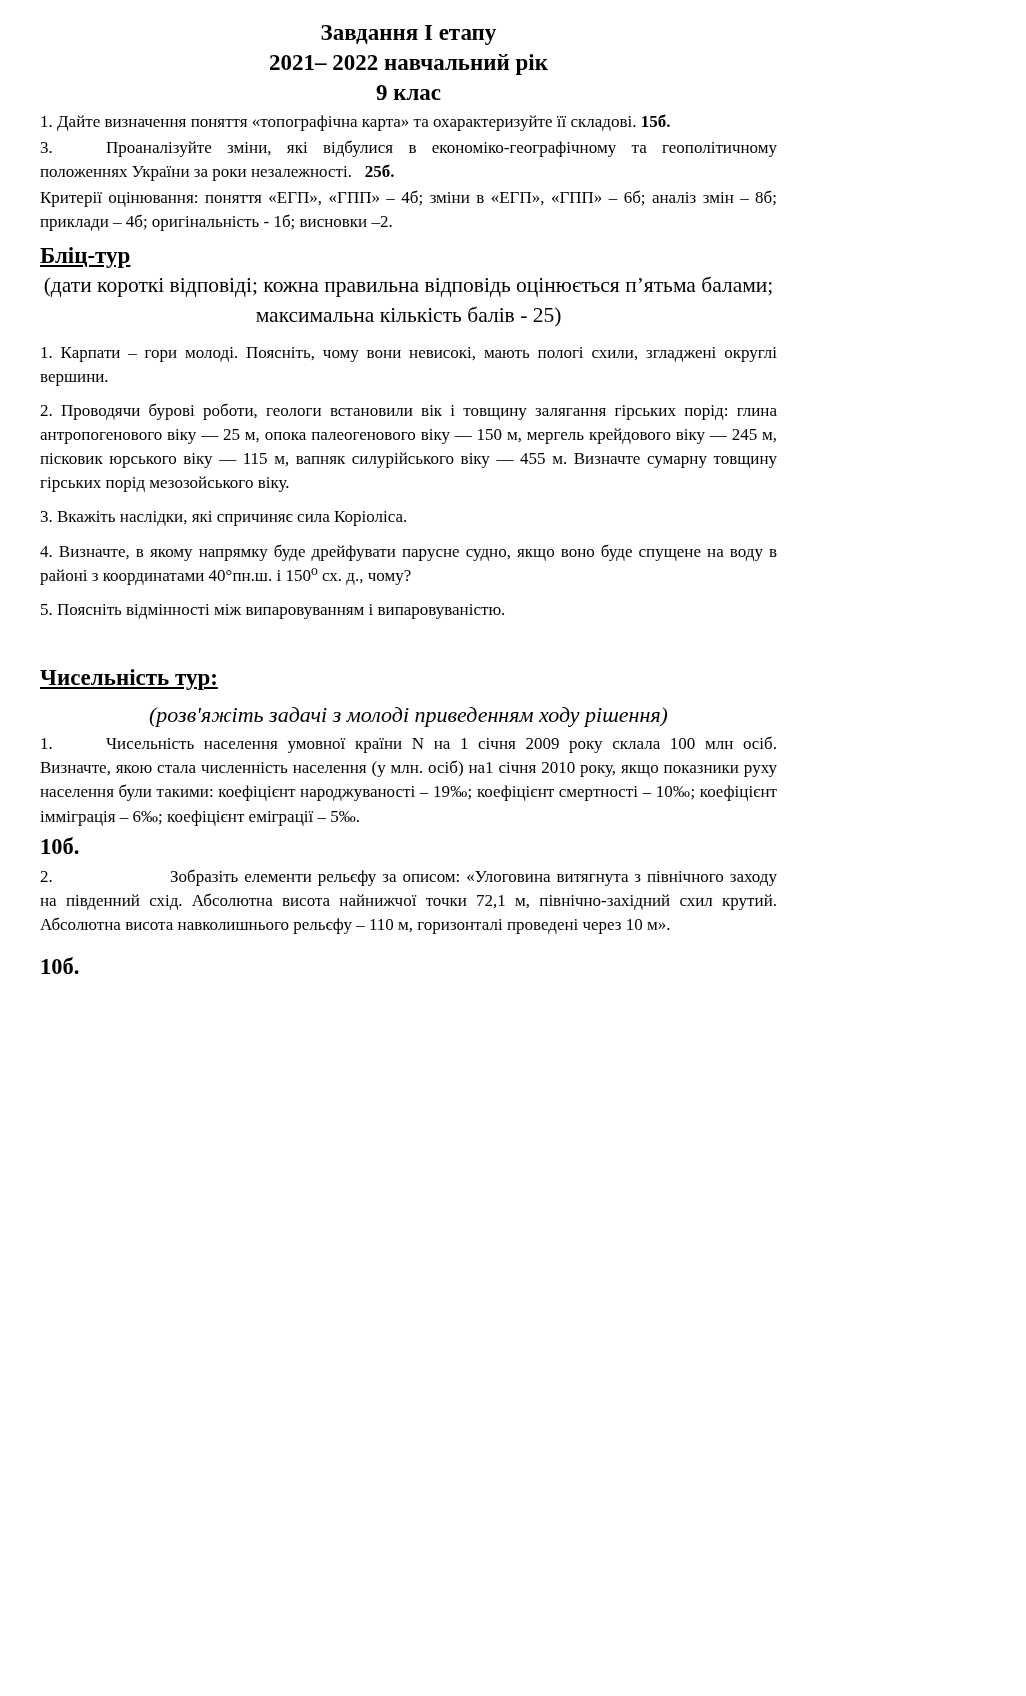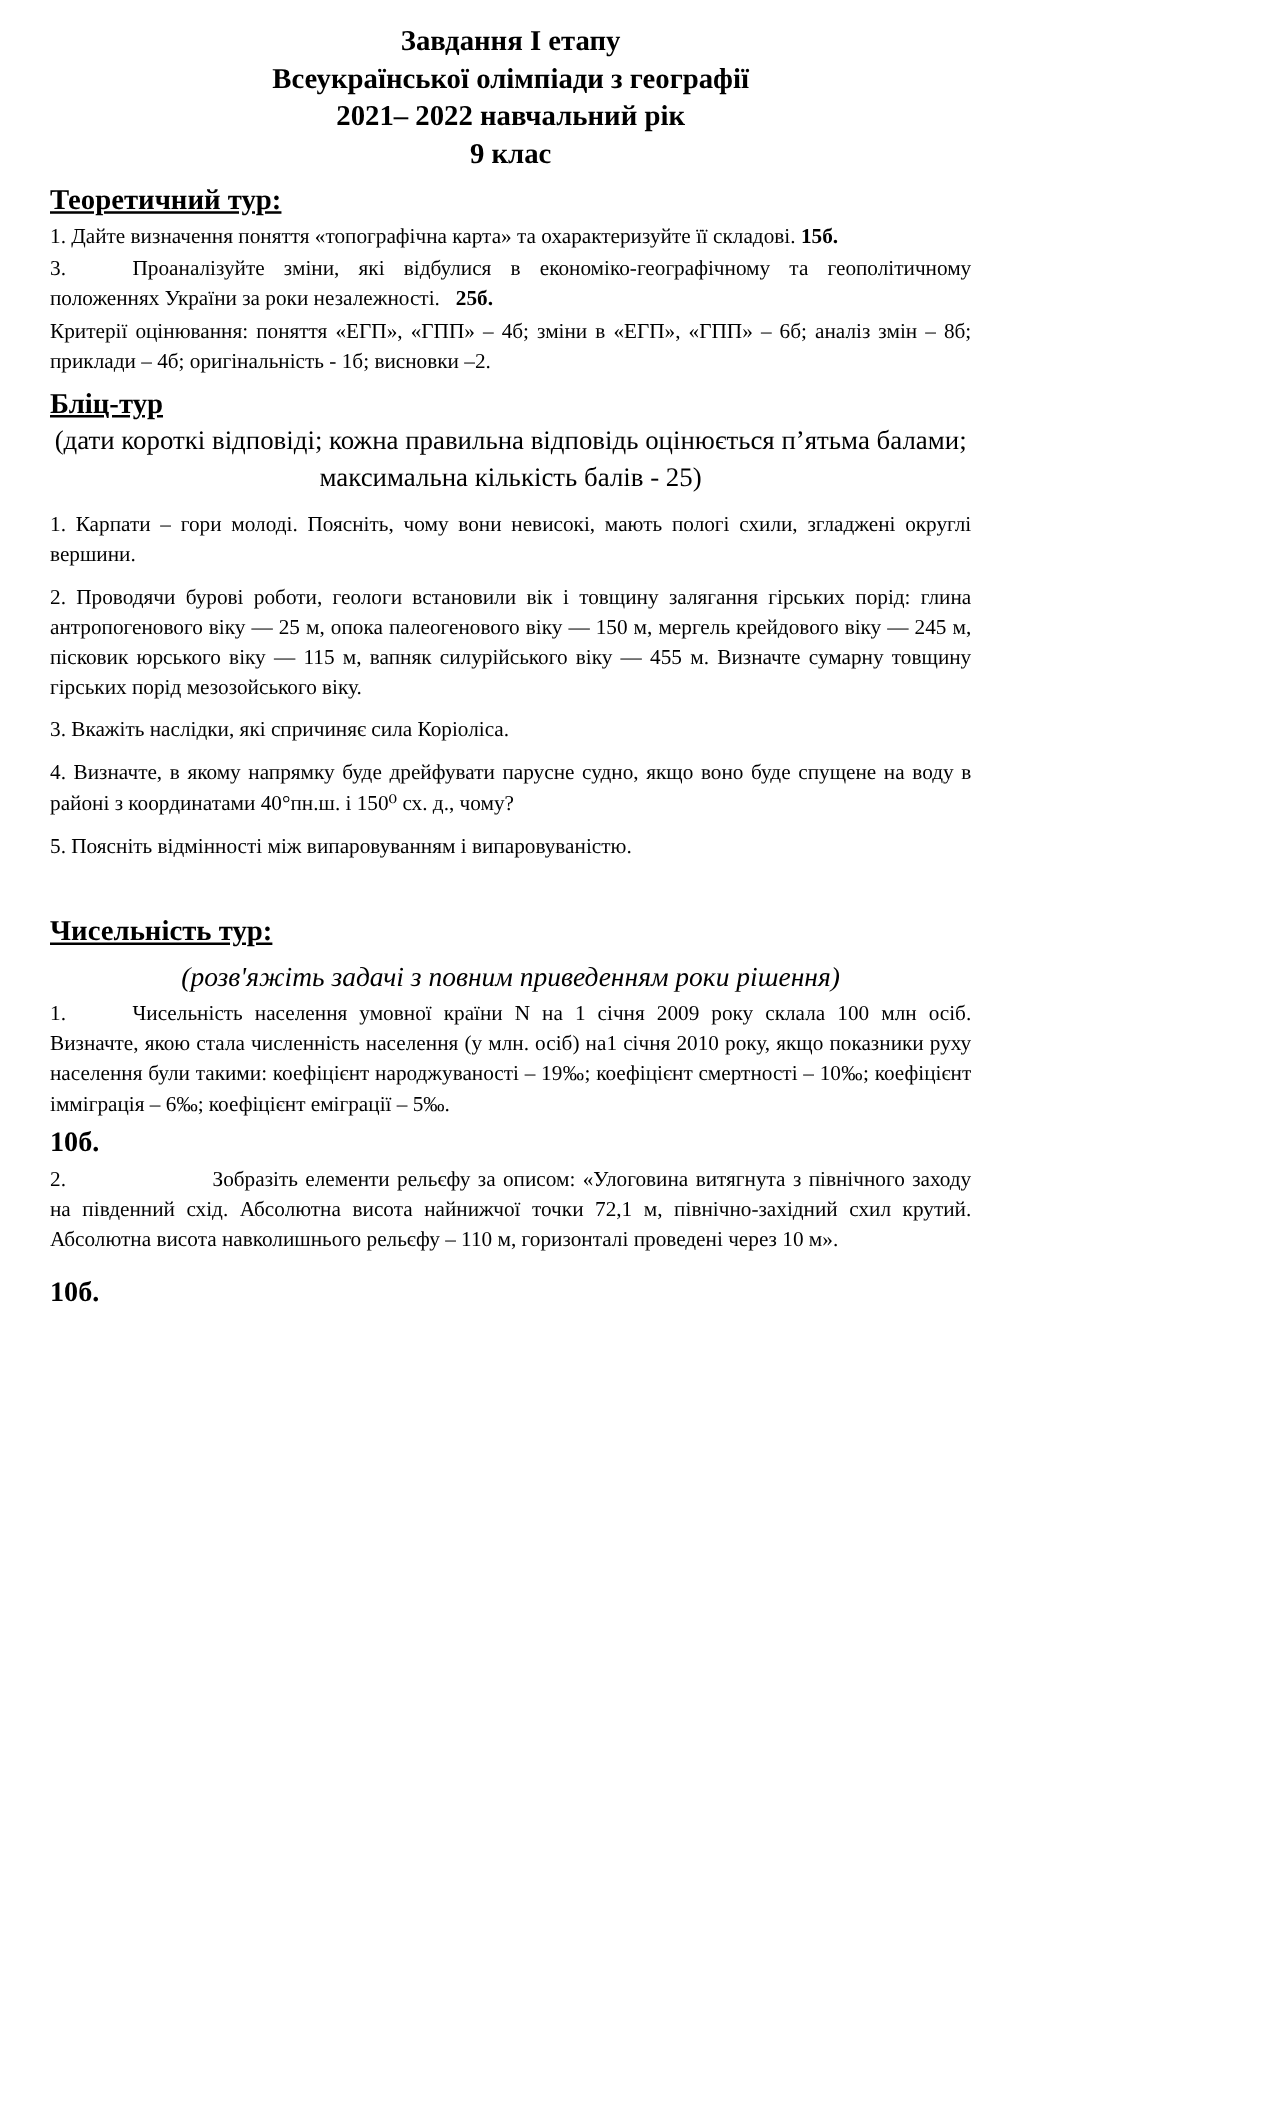--- a/index.html
+++ b/index.html
@@ -75,26 +75,24 @@
     margin-top: 2px;
   }
 </style>
 </head>
 <body>
 
 <div class="page">
 
   <div class="title-block">
     <div>Завдання І етапу</div>
-    <div>Всеукраїнської олімпіади з географії</div>
     <div>2021– 2022 навчальний рік</div>
     <div>9 клас</div>
   </div>
 
-  <div class="section-head">Теоретичний тур:</div>
 
   <p class="just q">
     <span>1. Дайте визначення поняття «топографічна карта» та охарактеризуйте її складові.</span>
     <span class="b">15б.</span>
   </p>
 
 
   <p class="just-full q">
     <span class="indent-num">3.</span><span>Проаналізуйте зміни, які відбулися в економіко-географічному та геополітичному положеннях України за роки незалежності.</span>
     &nbsp;&nbsp;<span class="b">25б.</span>
@@ -116,21 +114,21 @@
   <p class="just q">3. Вкажіть наслідки, які спричиняє сила Коріоліса.</p>
   <div class="spacer-sm"></div>
   <p class="just q">4. Визначте, в якому напрямку буде дрейфувати парусне судно, якщо воно буде спущене на воду в районі з координатами 40°пн.ш. і 150⁰ сх. д., чому?</p>
   <div class="spacer-sm"></div>
   <p class="just q">5. Поясніть відмінності між випаровуванням і випаровуваністю.</p>
 
   <div class="spacer-lg"></div>
 
   <div class="section-head">Чисельність тур:</div>
 
-  <p class="center ital" style="font-size:22px; margin-top:6px;">(розв'яжіть задачі з повним приведенням роки рішення)</p>
+  <p class="center ital" style="font-size:22px; margin-top:6px;">(розв'яжіть задачі з молоді приведенням ходу рішення)</p>
 
   <p class="just-full q">
     <span class="indent-num">1.</span><span>Чисельність населення умовної країни N на 1 січня 2009 року склала 100 млн осіб. Визначте, якою стала численність населення (у млн. осіб) на1 січня 2010 року, якщо показники руху населення були такими: коефіцієнт народжуваності – 19‰; коефіцієнт смертності – 10‰; коефіцієнт імміграція – 6‰; коефіцієнт еміграції – 5‰.</span>
   </p>
   <p class="score-right">10б.</p>
 
   <p class="just-full q">
     <span class="indent-num-wide">2.</span><span>Зобразіть елементи рельєфу за описом: «Улоговина витягнута з північного заходу на південний схід. Абсолютна висота найнижчої точки 72,1 м, північно-західний схил крутий. Абсолютна висота навколишнього рельєфу – 110 м, горизонталі проведені через 10 м».</span>
   </p>
   <p class="score-right" style="margin-top:14px;">10б.</p>

